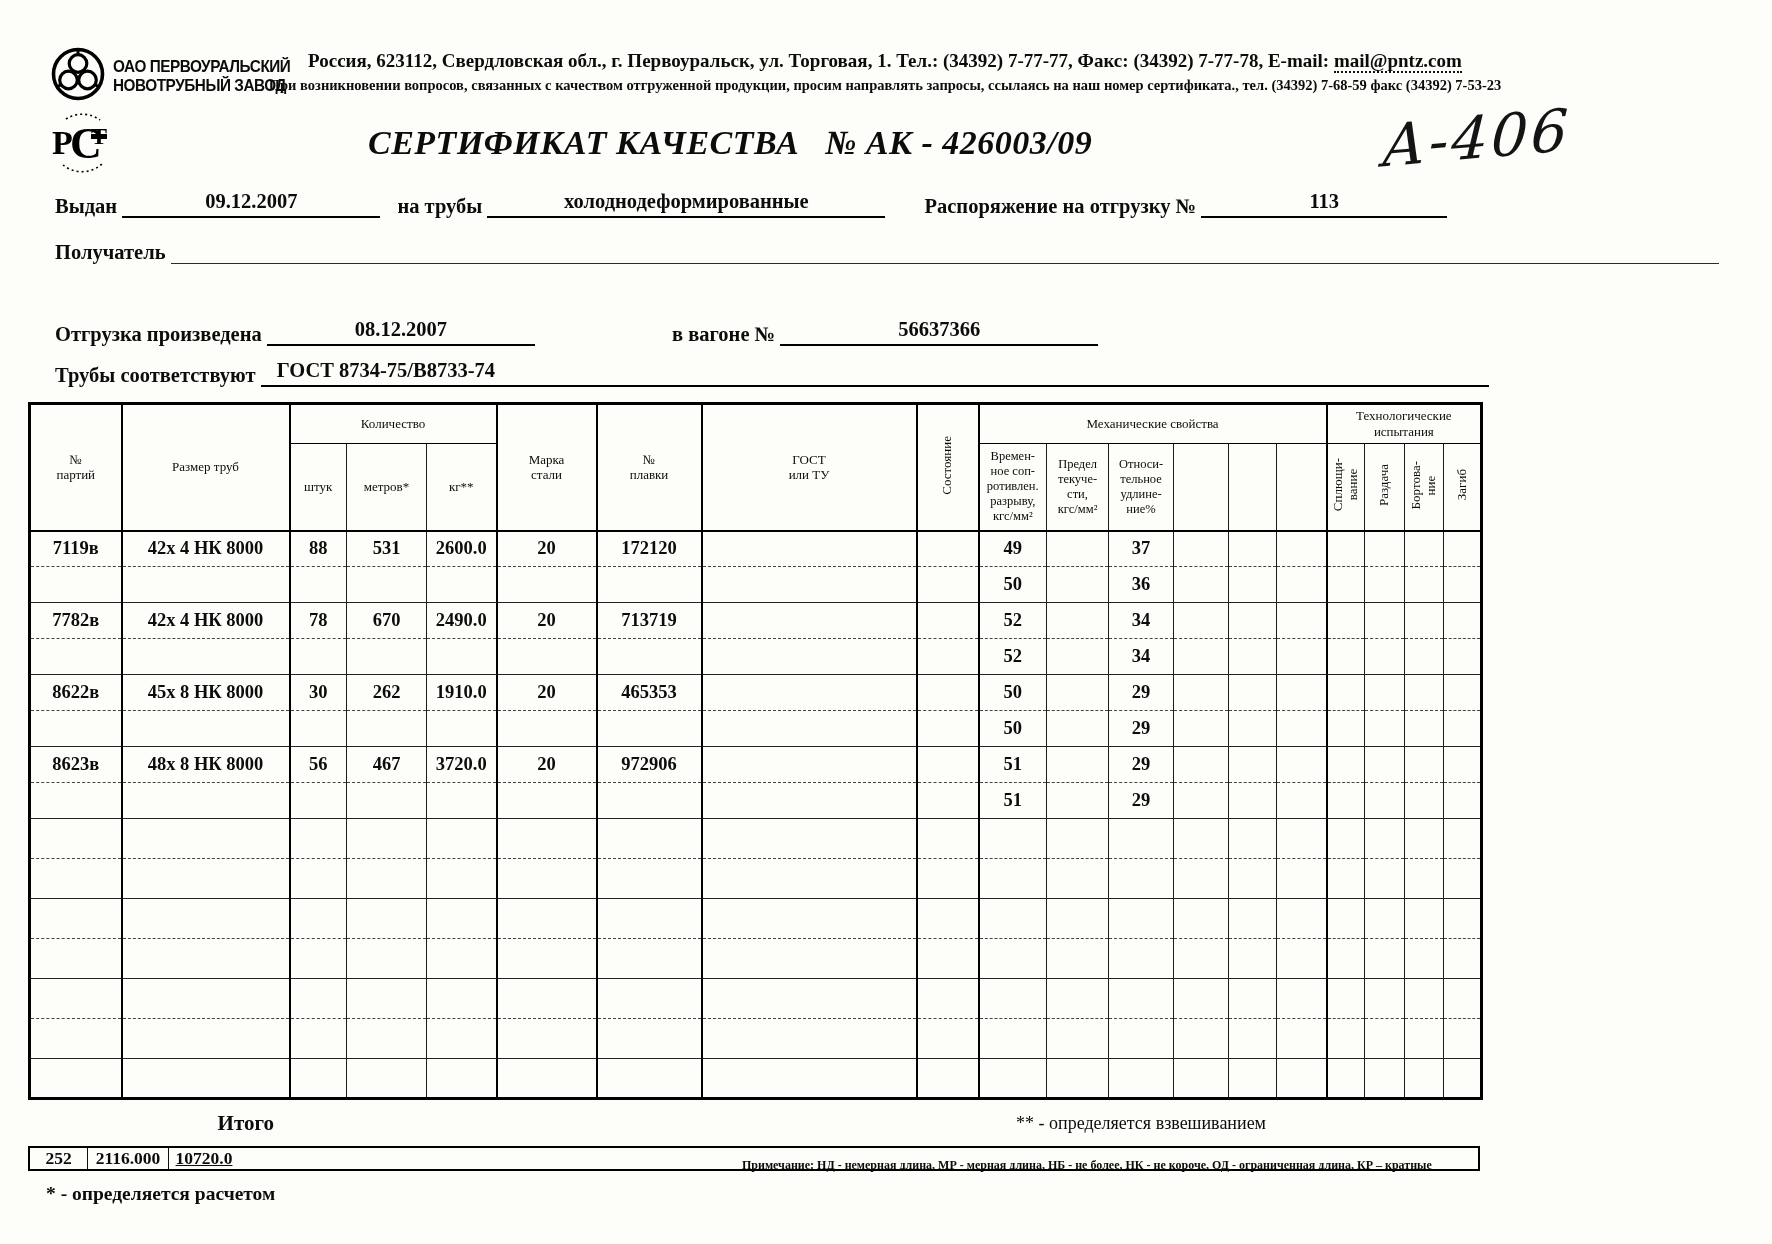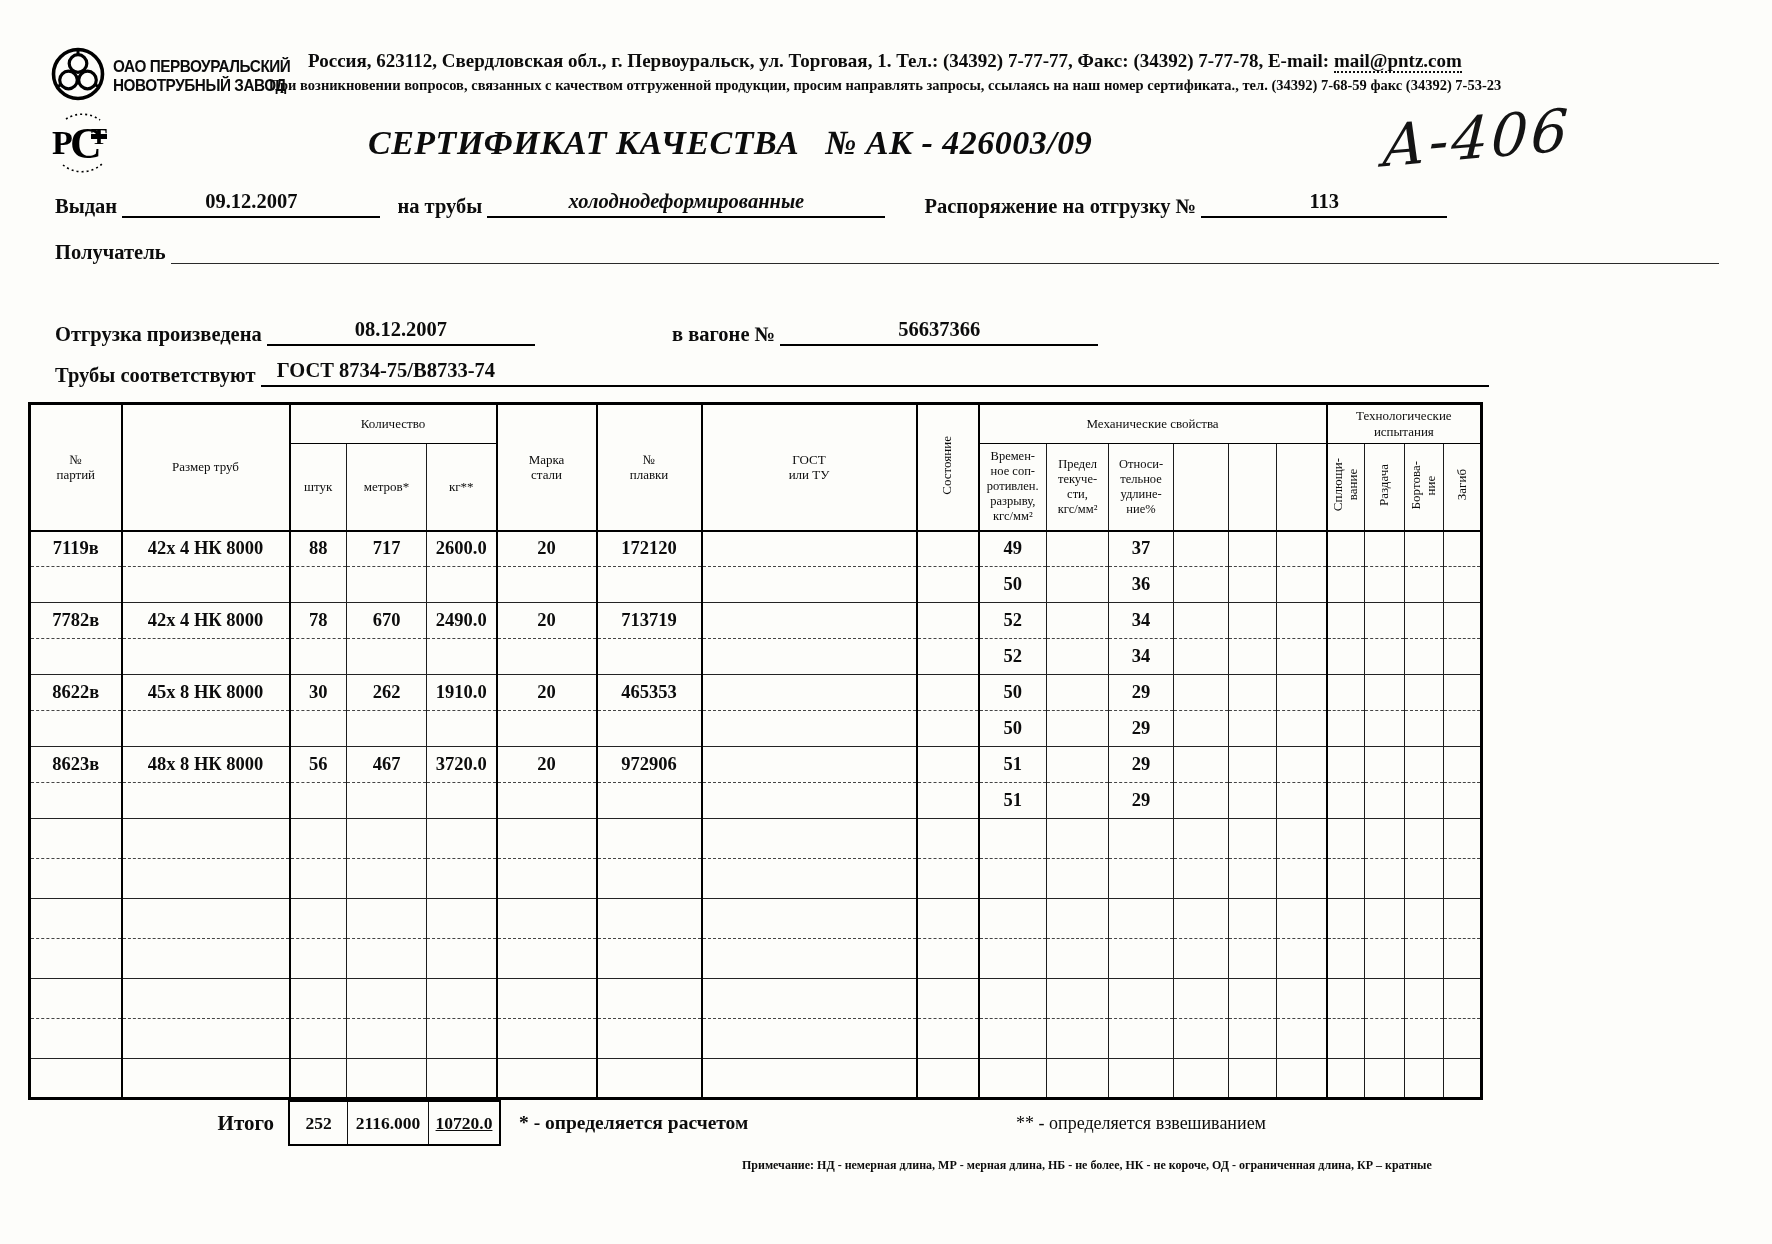--- a/index.html
+++ b/index.html
@@ -41,21 +41,21 @@
   .pre{white-space:pre-line;}
   .vcell{text-align:center;vertical-align:middle;}
   .vcell .vt{display:inline-block;writing-mode:vertical-rl;transform:rotate(180deg);
     white-space:pre-line;line-height:1.15;font-size:13px;}
   .cert tbody td{font-weight:bold;font-size:18.5px;text-align:center;vertical-align:middle;}
   .cert tbody tr{height:36px;}
   .cert tbody tr.row-empty{height:40px;}
   .cert tbody tr.sep-d td{border-bottom:1.3px dashed #454545;}
   .cert tbody tr.sep-s td{border-bottom:1.6px solid #242424;}
   
-  .totals{position:absolute;left:28px;top:1100px;width:1452px;height:46px;display:flex;align-items:stretch;}
+  .totals{position:absolute;left:28px;top:1100px;width:1452px;height:46px;display:flex;align-items:stretch;flex-direction:column;}
   .totals-label{width:246px;text-align:right;padding-right:14px;font-weight:bold;font-size:21px;line-height:46px;}
   .totals-box{display:flex;border:2.6px solid #000;box-sizing:border-box;}
   .tcell{display:flex;align-items:center;justify-content:center;font-weight:bold;font-size:17.5px;}
   .tcell+.tcell{border-left:1.4px solid #111;}
   .tc1{width:57px;} .tc2{width:80px;} .tc3{width:70px;text-decoration:underline;}
   .fn1{margin-left:18px;font-weight:bold;font-size:19.5px;line-height:46px;}
   .fn2{position:absolute;left:988px;top:0;font-weight:normal;font-size:18px;line-height:46px;}
   .note{position:absolute;left:742px;top:1158px;width:810px;font-weight:bold;font-size:12px;white-space:nowrap;}
 </style>
 </head>
@@ -96,21 +96,21 @@
   <div class="title-row">
     <span>СЕРТИФИКАТ КАЧЕСТВА</span><span class="title-num">№  АК - 426003/09</span>
   </div>
 
   <div class="handwritten">А-406</div>
 
   <div class="fline fl1">
     <span class="lbl">Выдан</span>
     <span class="uv" style="width:258px;">09.12.2007</span>
     <span class="lbl" style="margin-left:12px;">на трубы</span>
-    <span class="uv" style="width:398px;font-style:italic;">холоднодеформированные</span>
+    <span class="uv" style="width:398px;">холоднодеформированные</span>
     <span class="lbl" style="margin-left:34px;">Распоряжение на отгрузку №</span>
     <span class="uv" style="width:246px;">113</span>
   </div>
 
   <div class="fline fl2">
     <span class="lbl">Получатель</span>
     <span class="uv faint" style="width:1548px;"></span>
   </div>
 
 
@@ -191,21 +191,21 @@
         <th class="vcell"><span class="vt">Бортова-
 ние</span></th>
         <th class="vcell"><span class="vt">Загиб</span></th>
       </tr>
     </thead>
     <tbody>
         <tr class="sep-d">
           <td>7119в</td>
           <td class="bl-thick">42х 4 НК 8000</td>
           <td class="bl-thick">88</td>
-          <td>717</td>
+          <td>531</td>
           <td>2600.0</td>
           <td class="bl-thick">20</td>
           <td class="bl-thick">172120</td>
           <td class="bl-thick"></td>
           <td class="bl-thick"></td>
           <td class="bl-thick">49</td>
           <td></td>
           <td>37</td>
           <td></td>
           <td></td>

